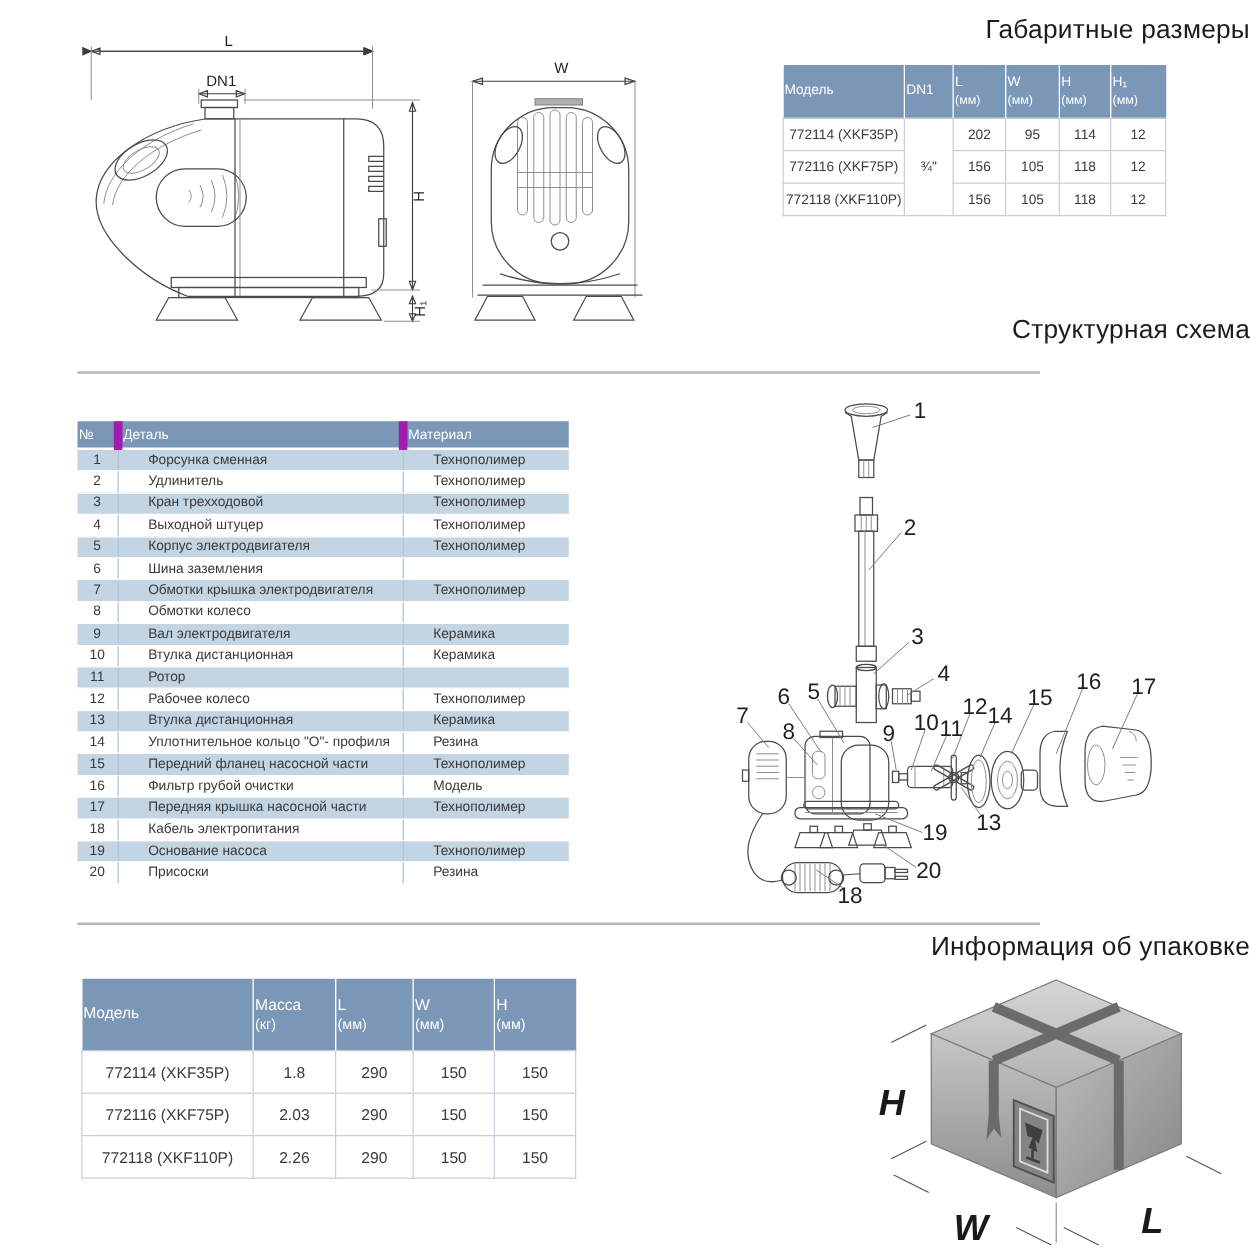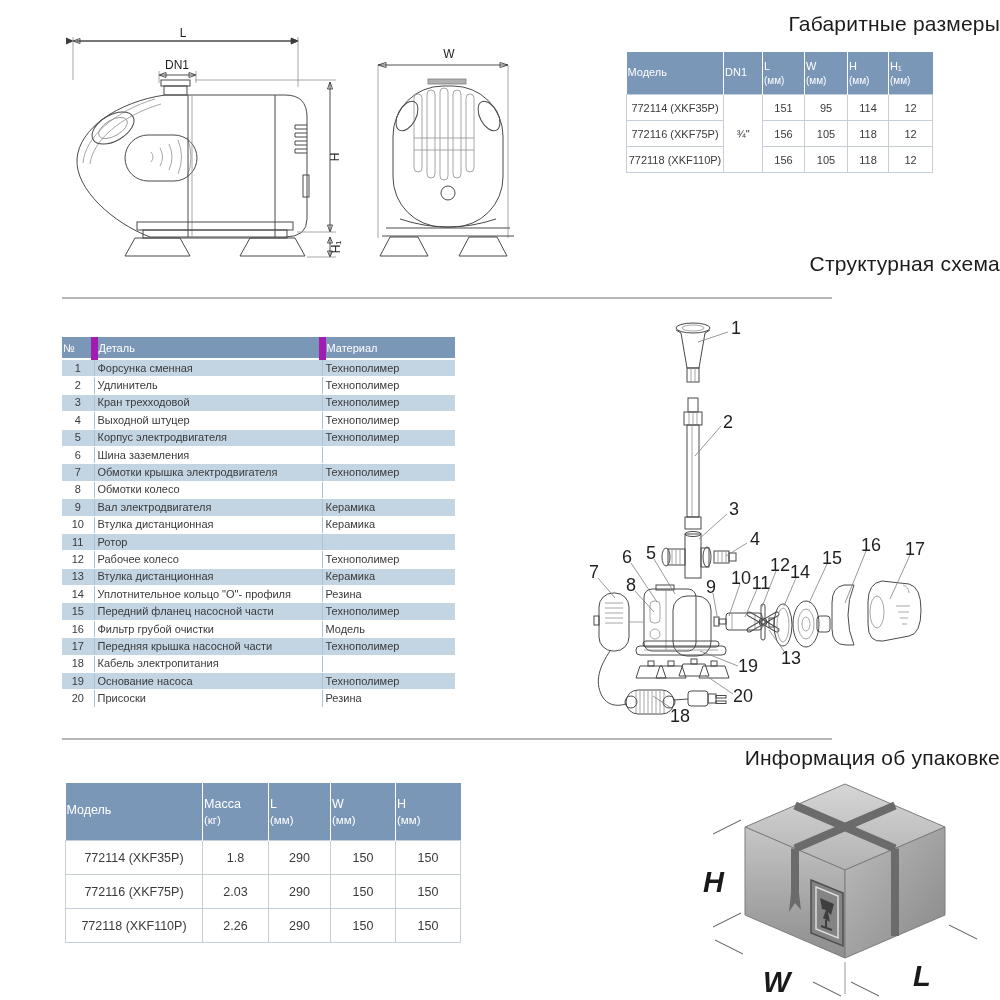--- a/index.html
+++ b/index.html
@@ -24,21 +24,21 @@
   .dims-table{position:absolute;left:626px;top:52px;width:306px;font-size:11px;}
   .dims-table th{height:40px;border-left:1px solid #fff;font-size:11px;}
   .dims-table th:first-child{border-left:none;}
   .dims-table td{height:23px;text-align:center;border:1px solid #c6cfd7;background:#fff;}
 
   
   .parts-table{position:absolute;left:62px;top:337px;width:393px;font-size:11px;}
   .parts-table th{height:19px;border-left:7px solid #a21caf;border-bottom:2px solid #fff;font-size:11px;}
   .parts-table th:first-child{border-left:none;}
   .parts-table td{height:16.4px;padding:0 2px;line-height:1;border-top:1px solid #fff;border-bottom:1px solid #fff;}
-  .parts-table td + td{border-left:1px solid #aac2d6;padding-left:3px;}
+  .parts-table td + td{border-left:1px solid #aac2d6;padding-left:24px;}
   .parts-table td.num{text-align:center;padding:0;}
   .parts-table tr:nth-child(even) td{background:#c3d4e3;}
 
   
   .pack-table{position:absolute;left:65px;top:783px;width:395px;font-size:12.5px;}
   .pack-table th{height:55px;border-left:1px solid #fff;font-size:12.5px;}
   .pack-table th:first-child{border-left:none;}
   .pack-table th .unit{font-size:11.5px;}
   .pack-table td{height:31px;text-align:center;border:1px solid #c6cfd7;}
 
@@ -161,21 +161,21 @@
     <th><span>Модель</span><span class="unit"></span></th>
     <th><span>DN1</span><span class="unit"></span></th>
     <th><span>L</span><span class="unit">(мм)</span></th>
     <th><span>W</span><span class="unit">(мм)</span></th>
     <th><span>H</span><span class="unit">(мм)</span></th>
     <th><span>H₁</span><span class="unit">(мм)</span></th>
   </tr>
   <tr>
     <td>772114 (XKF35P)</td>
     <td rowspan="3">¾"</td>
-    <td>151</td>
+    <td>202</td>
     <td>95</td>
     <td>114</td>
     <td>12</td>
   </tr>
   <tr>
     <td>772116 (XKF75P)</td>
     <td>156</td>
     <td>105</td>
     <td>118</td>
     <td>12</td>

